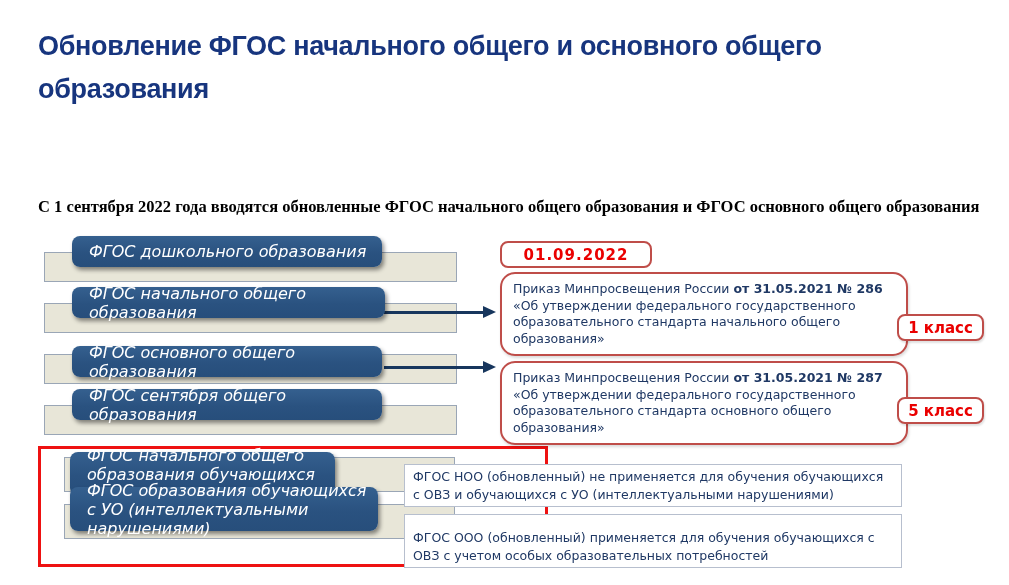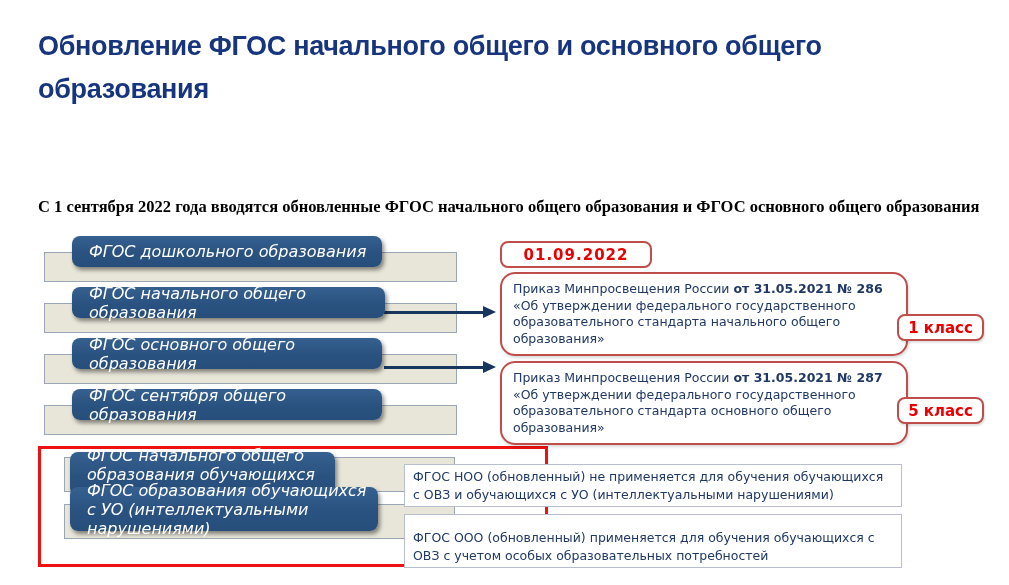--- a/index.html
+++ b/index.html
@@ -41,21 +41,21 @@
     background:linear-gradient(180deg,#35608f 0%,#2a5280 55%,#274e7b 100%);
     border-radius:8px;
     box-shadow:2px 3px 4px rgba(0,0,0,0.45);
     color:#ffffff; font-size:16px; line-height:19px;
     display:flex; align-items:center;
     padding:2px 8px 2px 17px;
     font-style:italic;
   }
   .btn.s1 { left:72px; top:236px; width:310px; height:31px; }
   .btn.s2 { left:72px; top:287px; width:313px; height:31px; }
-  .btn.s3 { left:72px; top:338px; width:310px; height:31px; }
+  .btn.s3 { left:72px; top:346px; width:310px; height:31px; }
   .btn.s4 { left:72px; top:389px; width:310px; height:31px; }
   .btn.s5 { left:70px; top:452px; width:265px; height:44px; }
   .btn.s6 { left:70px; top:487px; width:308px; height:44px; }
   .arrow {
     position:absolute; height:3px; background:#17365d; z-index:3;
   }
   .arrow::after {
     content:""; position:absolute; right:-13px; top:-5px;
     width:0; height:0;
     border-left:13px solid #17365d;

